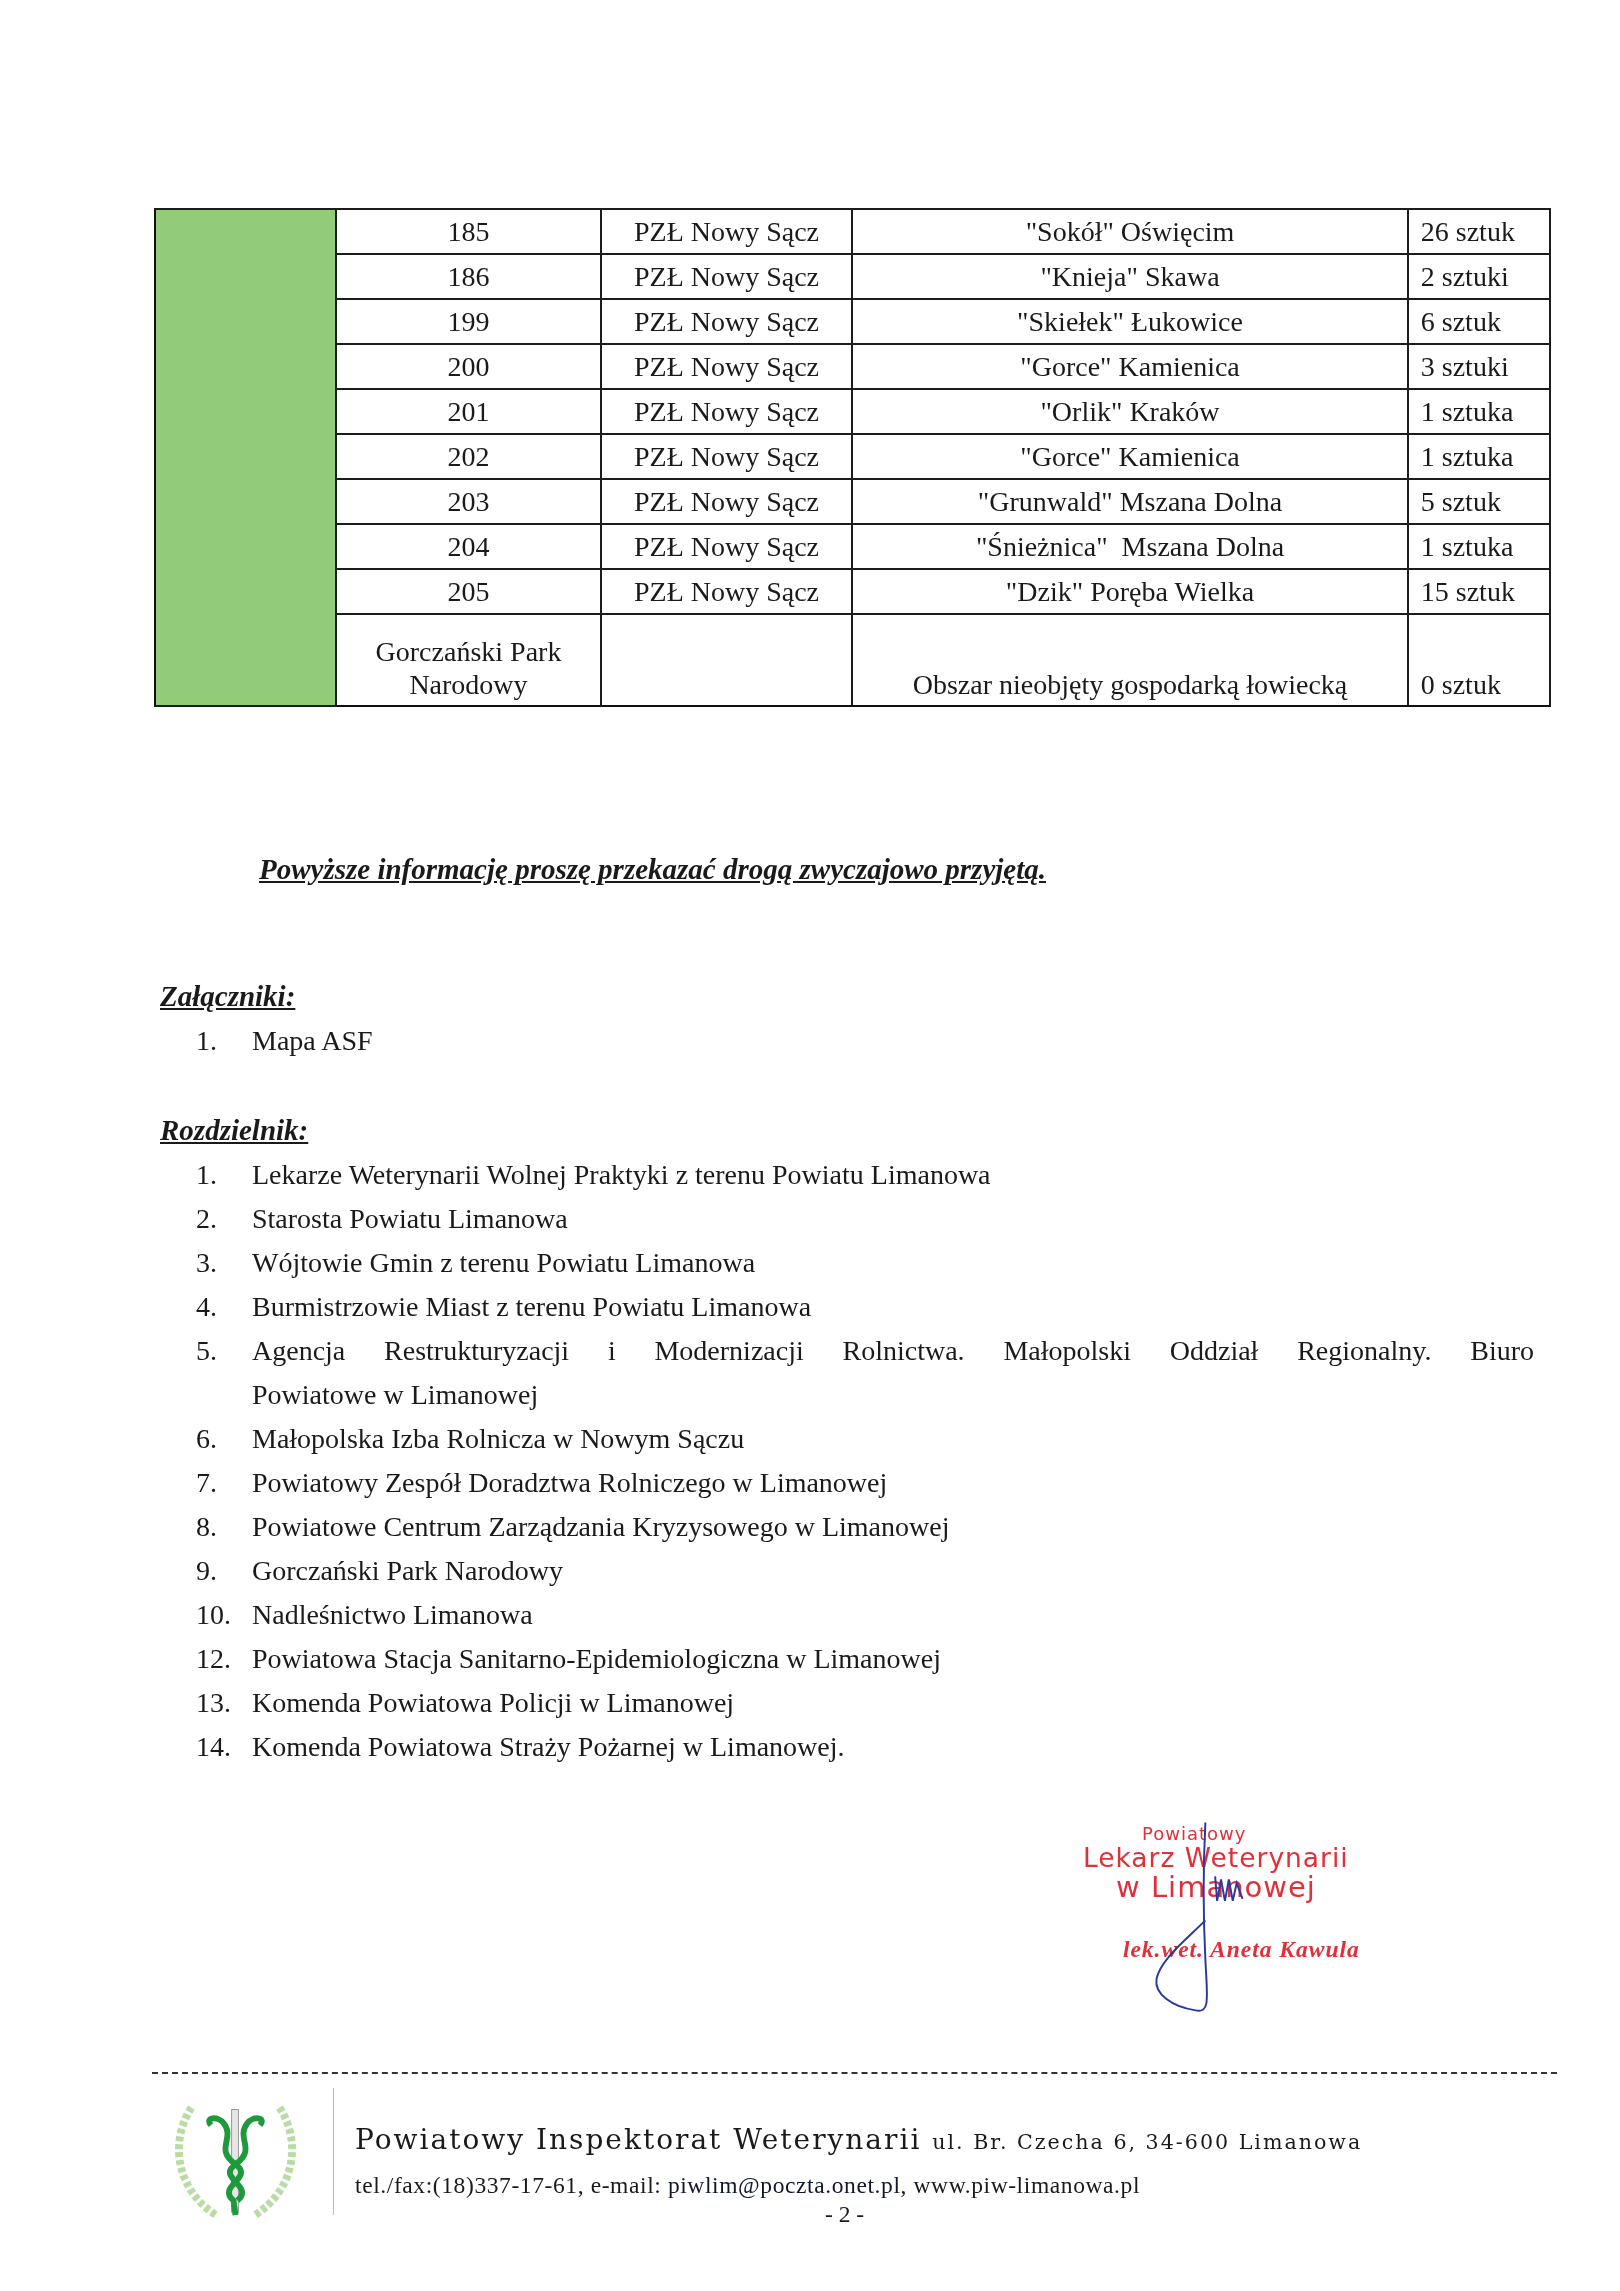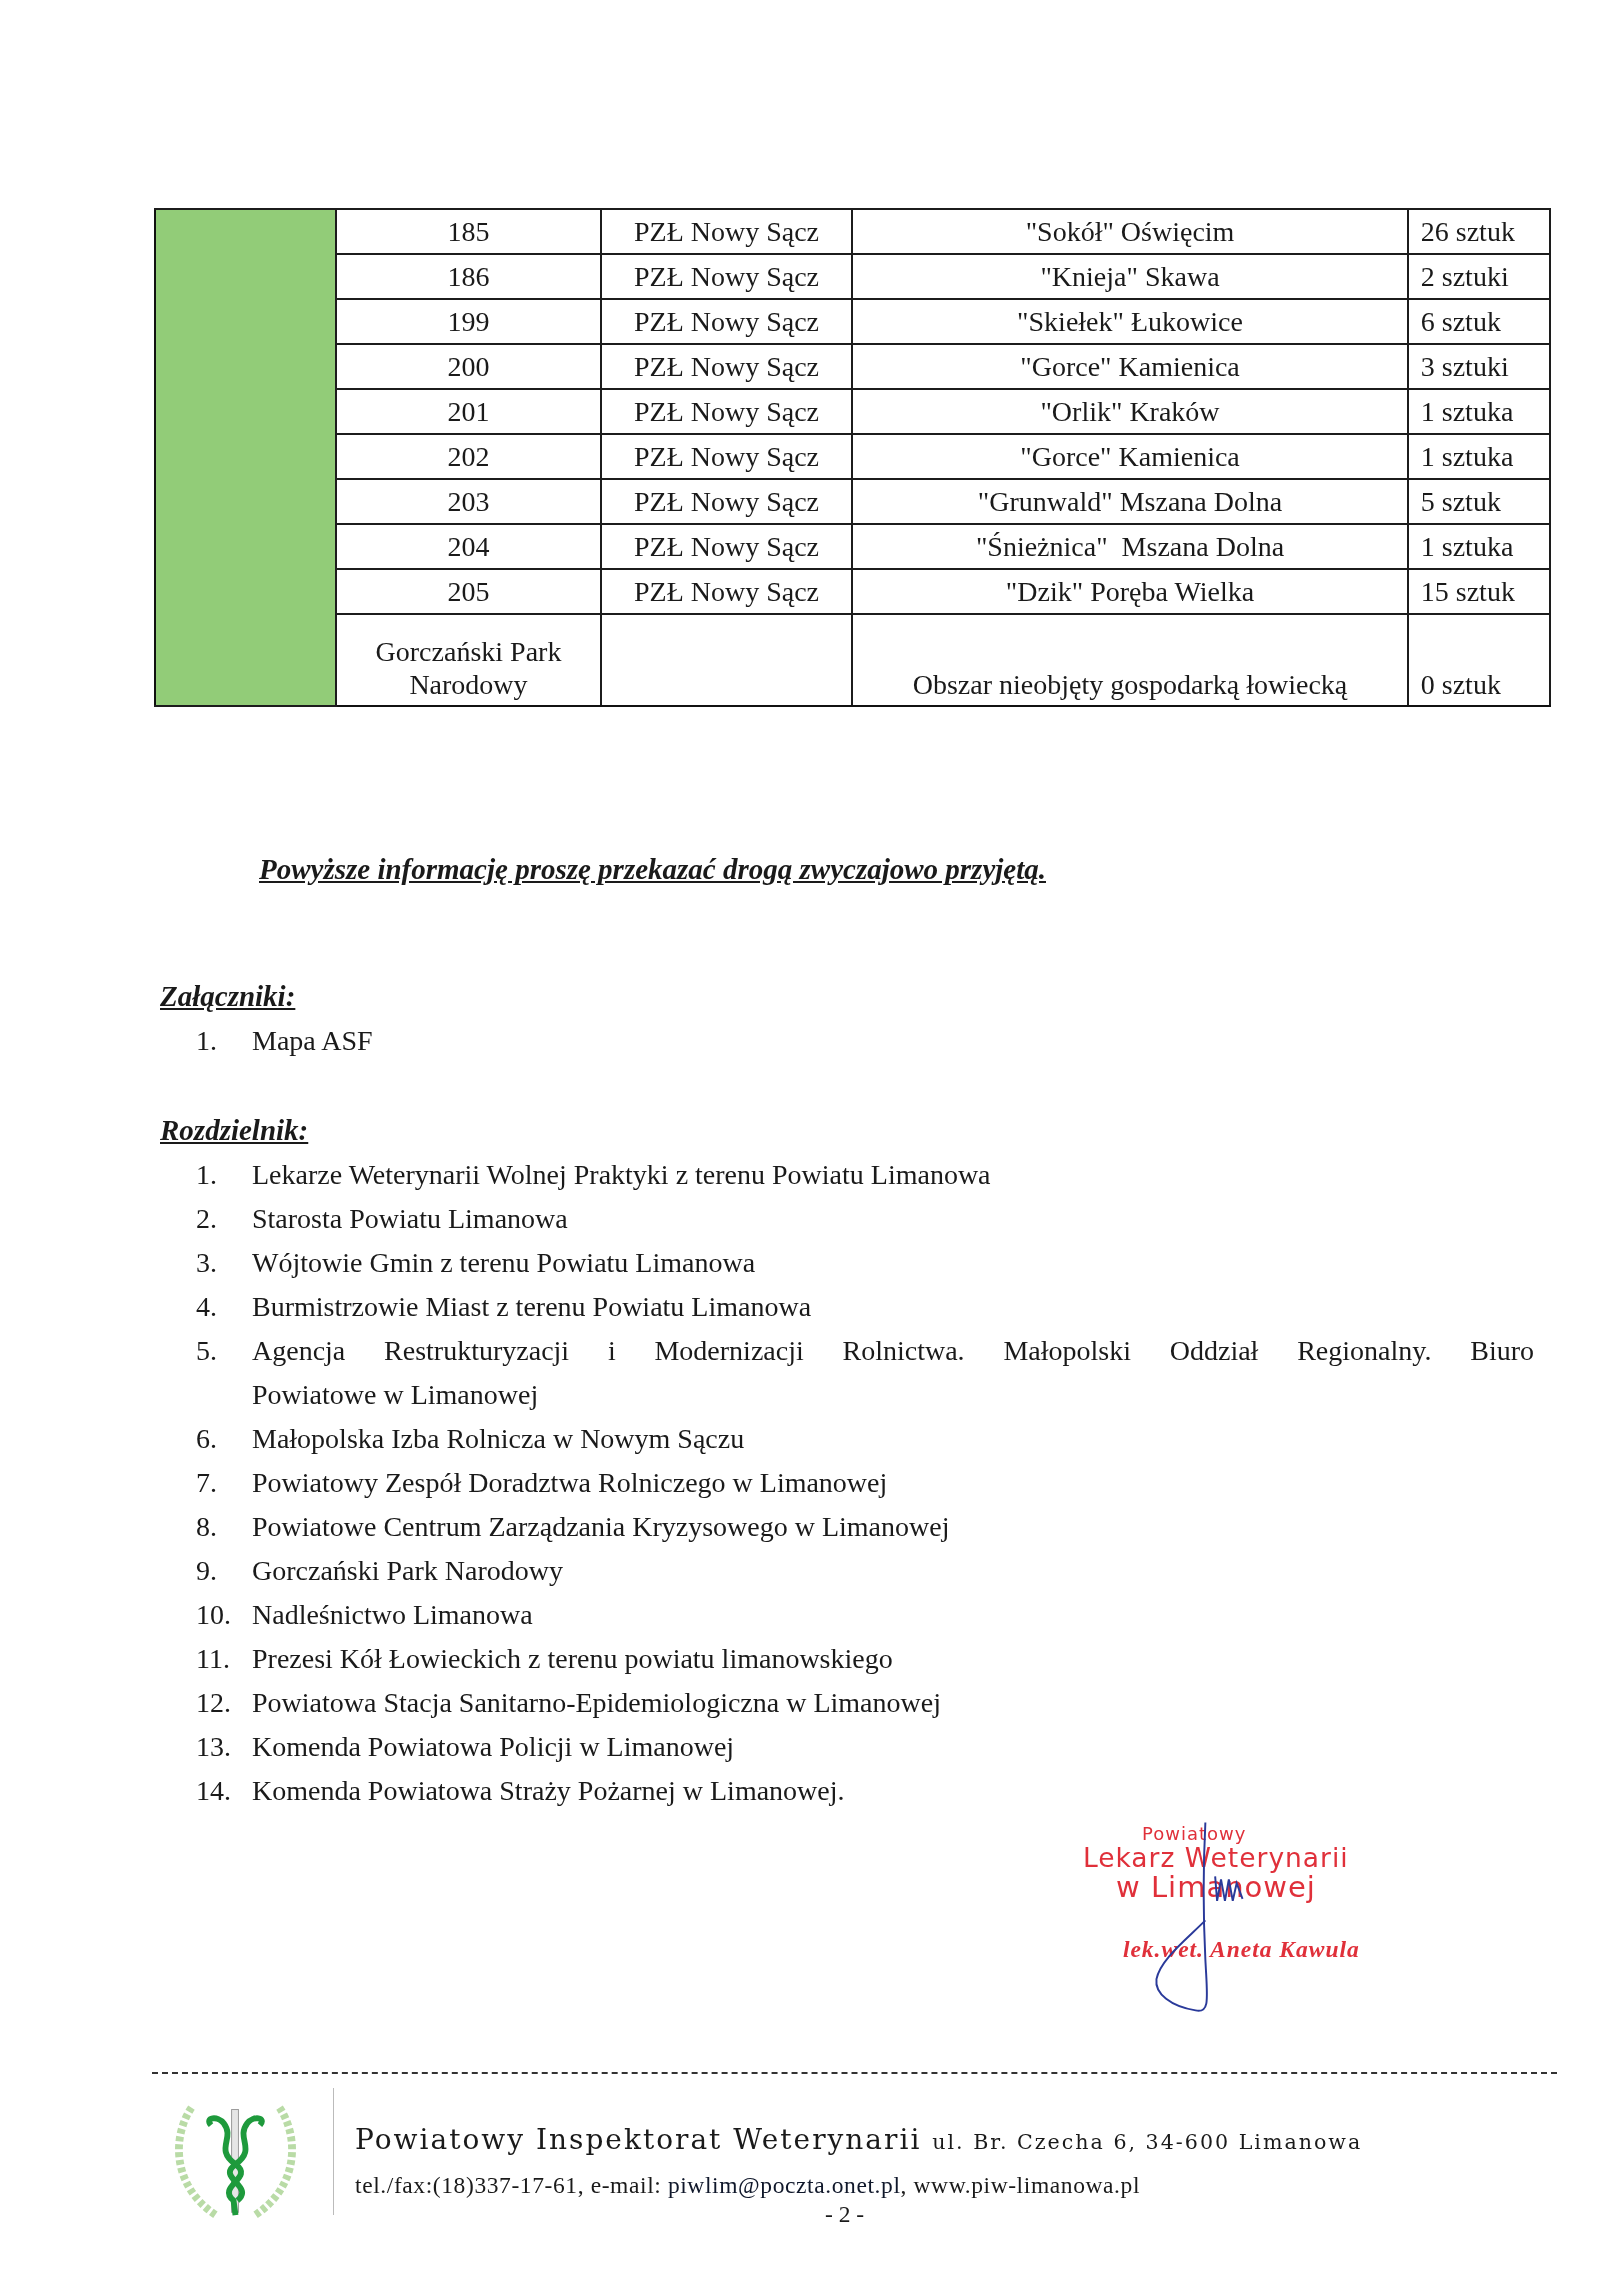--- a/index.html
+++ b/index.html
@@ -169,24 +169,20 @@
     </li>
   <li>
       <span class="num">9.</span>
       <span class="txt">Gorczański Park Narodowy</span>
     </li>
   <li>
       <span class="num">10.</span>
       <span class="txt">Nadleśnictwo Limanowa</span>
     </li>
   <li>
-      <span class="num">11.</span>
-      <span class="txt">Prezesi Kół Łowieckich z terenu powiatu limanowskiego</span>
-    </li>
-  <li>
       <span class="num">12.</span>
       <span class="txt">Powiatowa Stacja Sanitarno-Epidemiologiczna w Limanowej</span>
     </li>
   <li>
       <span class="num">13.</span>
       <span class="txt">Komenda Powiatowa Policji w Limanowej</span>
     </li>
   <li>
       <span class="num">14.</span>
       <span class="txt">Komenda Powiatowa Straży Pożarnej w Limanowej.</span>

